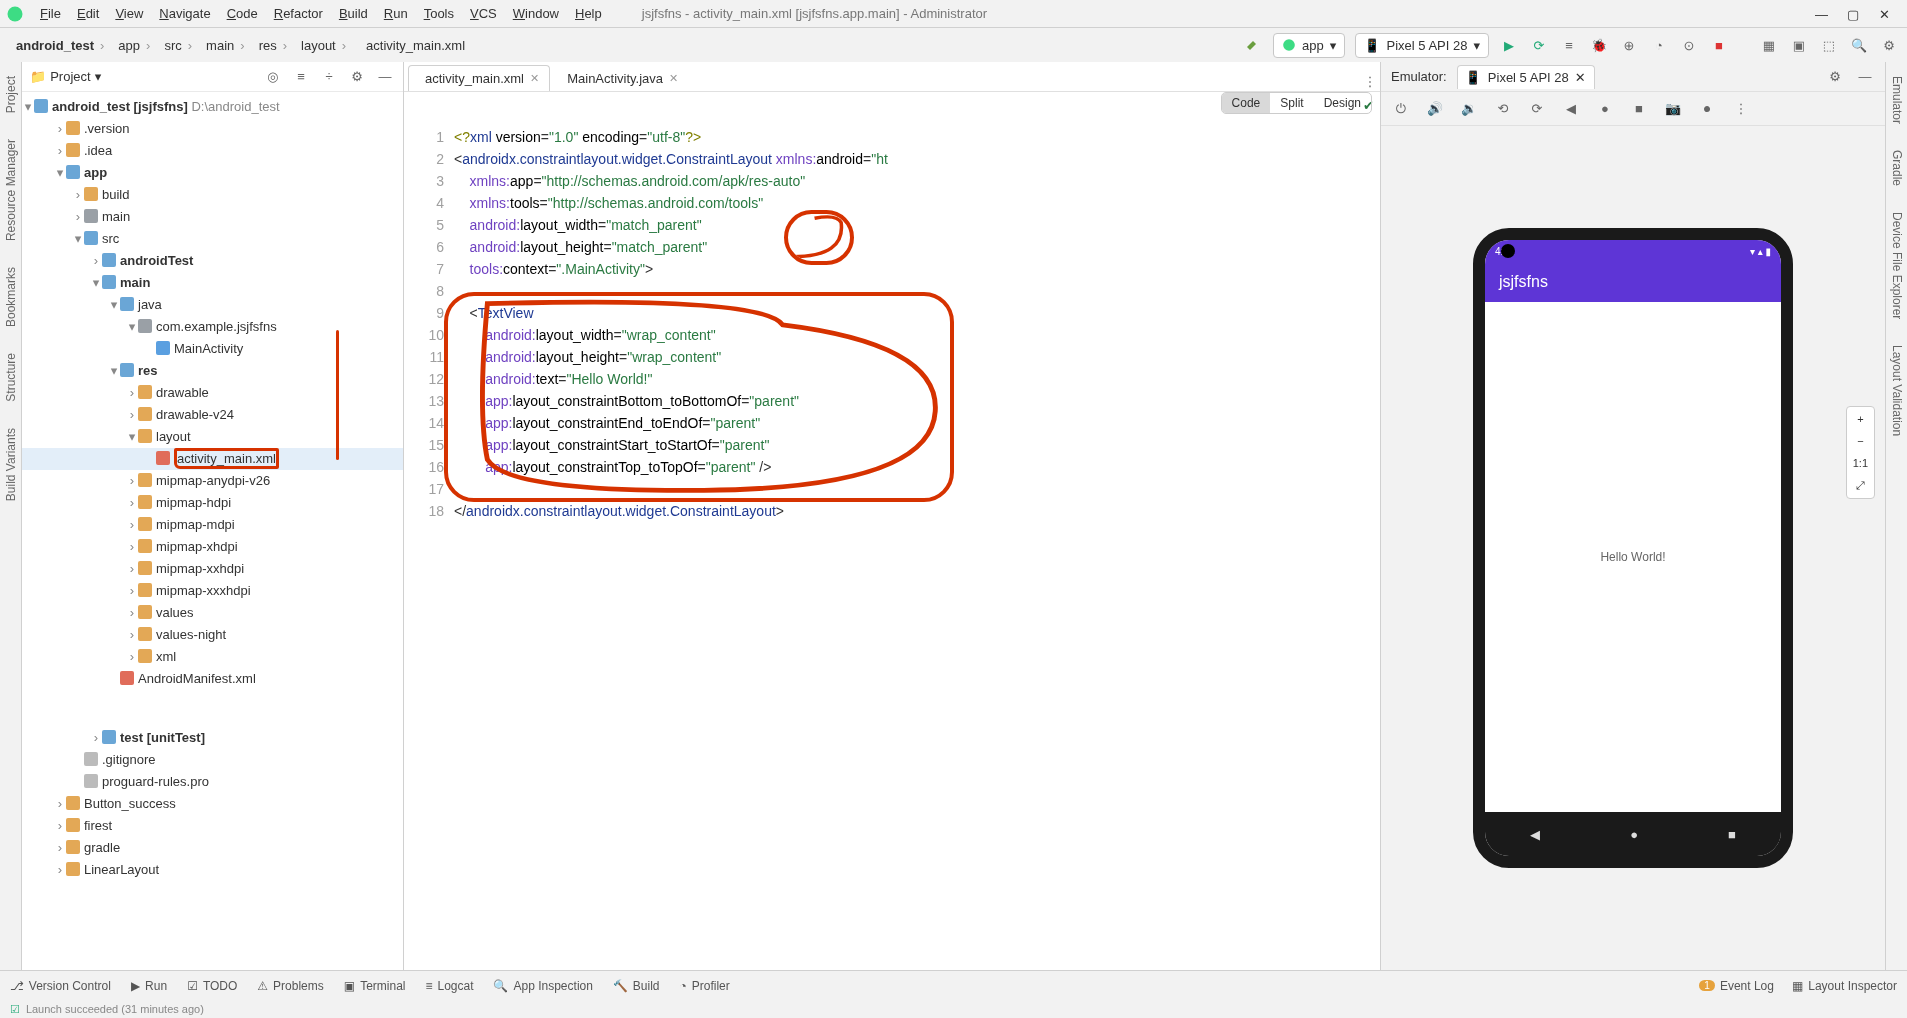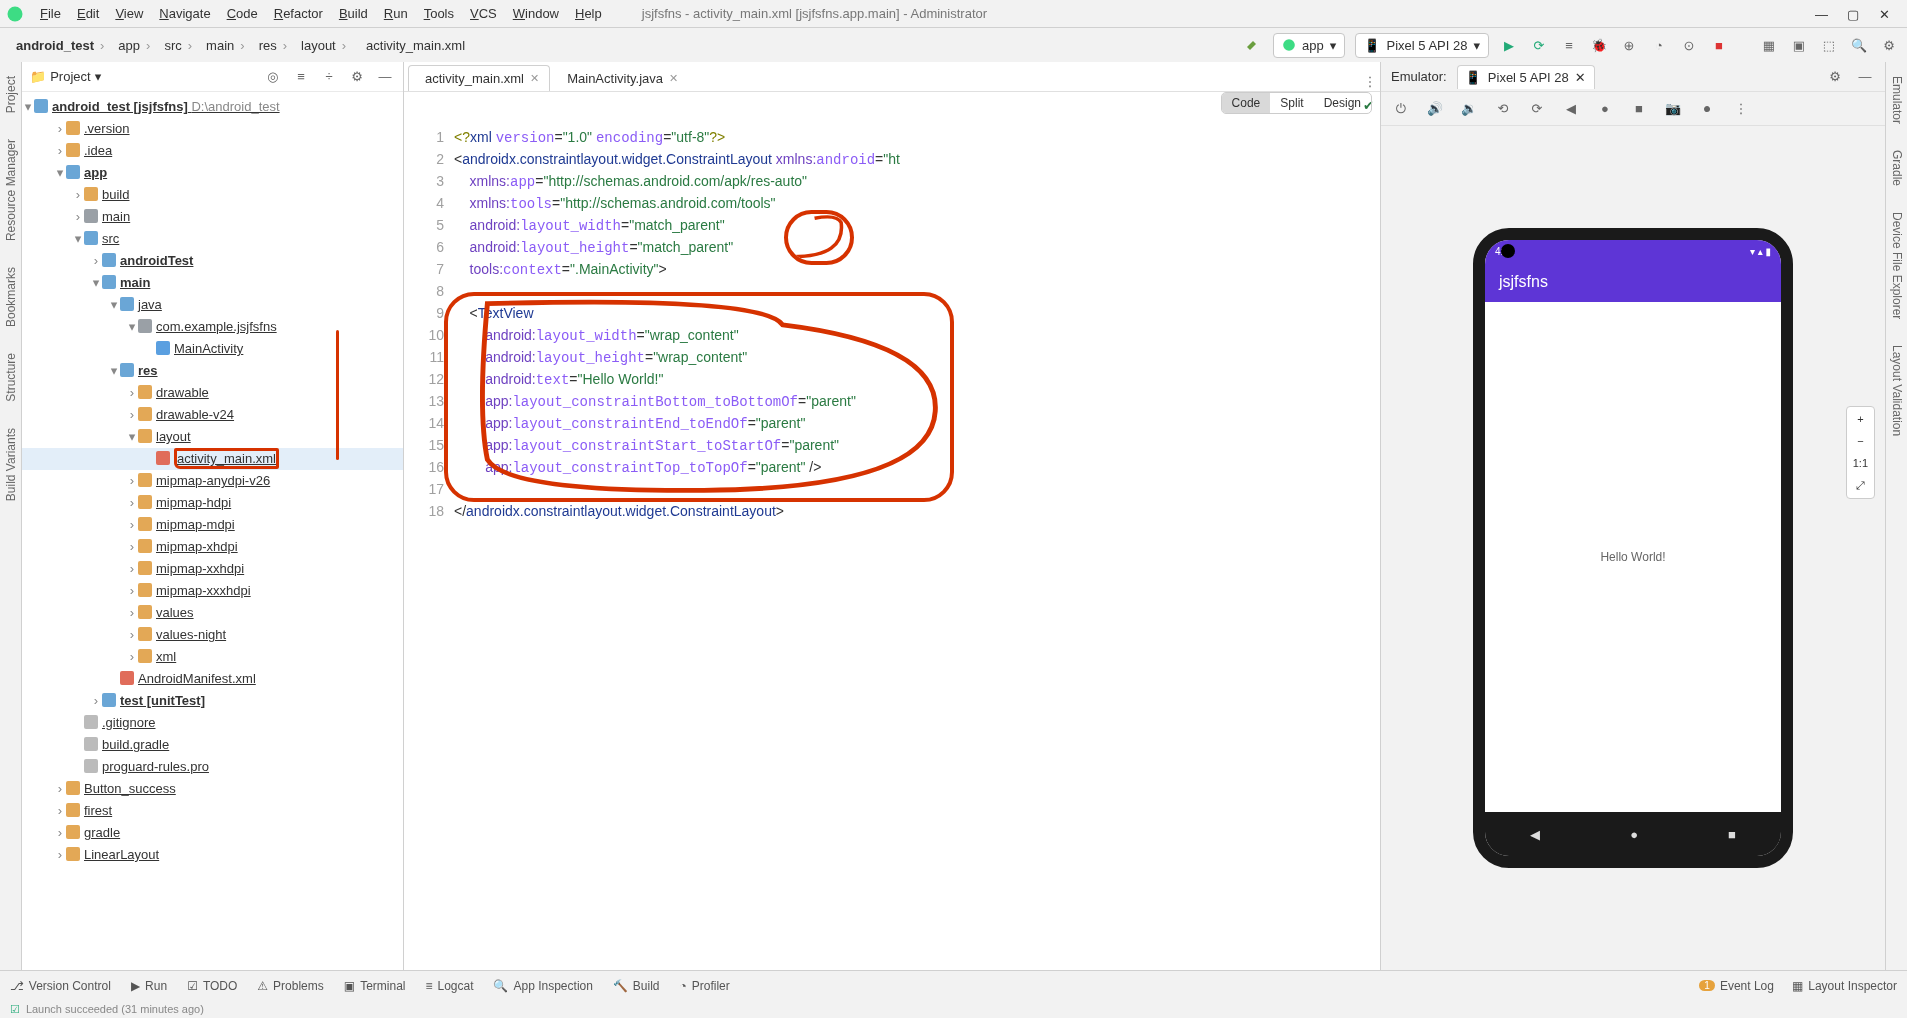--- a/index.html
+++ b/index.html
@@ -29,21 +29,21 @@
 .leftstrip .vtab { writing-mode:vertical-rl; transform:rotate(180deg); font-size:12px; color:#666; padding:6px 0; cursor:pointer;}
 .rightstrip { width:22px; background:#f2f2f2; border-left:1px solid #d0d0d0; display:flex; flex-direction:column; align-items:center; padding-top:8px; gap:14px;}
 .rightstrip .vtab { writing-mode:vertical-rl; font-size:12px; color:#666; padding:6px 0; cursor:pointer;}
 
 
 .projectpane { width:382px; background:#fff; border-right:1px solid #d0d0d0; display:flex; flex-direction:column;}
 .projectpane .phead { height:30px; display:flex; align-items:center; padding:0 8px; border-bottom:1px solid #eaeaea; gap:6px;}
 .projectpane .phead .pselect { display:flex; align-items:center; gap:4px; font-weight:500;}
 .projectpane .phead .pact { margin-left:auto; display:flex; gap:8px;}
 .tree { flex:1; overflow:auto; padding:4px 0;}
-.tree ul { list-style:none;text-decoration:underline; }
+.tree ul { list-style:none; }
 .tree li { white-space:nowrap; padding:1px 0 1px 0; line-height:20px;}
 .tree .arrow { display:inline-block; width:12px; text-align:center; color:#888; cursor:pointer;}
 .tree .ticon { display:inline-block; width:14px; height:14px; margin:0 4px -2px 0; border-radius:2px;}
 .folder-y { background:#e3a856;}
 .folder-b { background:#6aa6d6;}
 .folder-g { background:#9aa0a6;}
 .file-xml { background:#e06c5a;}
 .file-j { background:#5a9fe0;}
 .file-txt { background:#bbb;}
 .tree .bold { font-weight:600;}
@@ -59,21 +59,21 @@
 .edtab.active { background:#fff; border-color:#d0d0d0; border-radius:4px 4px 0 0;}
 .edtab .tabclose { color:#999; font-size:11px;}
 .viewmode { position:absolute; right:8px; top:30px; display:flex; z-index:3; border:1px solid #ccc; border-radius:5px; overflow:hidden;}
 .viewmode span { padding:3px 10px; font-size:12px; display:flex; align-items:center; gap:4px; cursor:pointer;}
 .viewmode span.active { background:#d9d9d9;}
 .code { flex:1; display:flex; font-family:Consolas,monospace; font-size:14px; overflow:auto; padding-top:30px;}
 .gutter { width:50px; text-align:right; padding:4px 10px 4px 0; color:#a0a0a0; user-select:none; position:relative;}
 .gutter .ln { height:22px; line-height:22px;}
 .codetext { padding:4px 0; position:relative; flex:1;}
 .codetext .cl { height:22px; line-height:22px; white-space:pre;}
-.t-tag{color:#1f3a93;} .t-attr{color:#8b5cf6;font-family:Liberation Mono, monospace;} .t-ns{color:#6f42c1;} .t-str{color:#2a7a42;} .t-decl{color:#808000;}
+.t-tag{color:#1f3a93;} .t-attr{color:#000000;} .t-ns{color:#6f42c1;} .t-str{color:#2a7a42;} .t-decl{color:#808000;}
 .red-circle { position:absolute; border:4px solid #d63200; border-radius:30px; pointer-events:none;}
 .green-tick { position:absolute; right:6px; top:36px; color:#2a7a42;}
 
 
 .emulator { width:504px; background:#f2f2f2; display:flex; flex-direction:column;justify-content:center;}
 .emhead { height:30px; display:flex; align-items:center; padding:0 10px; gap:10px; border-bottom:1px solid #e0e0e0;}
 .emhead .emtab { display:flex; align-items:center; gap:6px; padding:4px 8px; border:1px solid #d0d0d0; border-bottom:none; background:#fff; border-radius:4px 4px 0 0;}
 .emtoolbar { height:34px; display:flex; align-items:center; padding:0 10px; gap:14px; border-bottom:1px solid #e0e0e0;}
 .embody { flex:1; display:flex; align-items:center; justify-content:center; position:relative;}
 .phone { width:320px; height:640px; background:#fff; border:12px solid #1a1a1a; border-radius:36px; position:relative; overflow:hidden;}
@@ -224,23 +224,22 @@
           <li style="padding-left: 104px;"><span class="arrow">›</span><span class="ticon folder-y"></span><span class="">mipmap-anydpi-v26</span></li>
           <li style="padding-left: 104px;"><span class="arrow">›</span><span class="ticon folder-y"></span><span class="">mipmap-hdpi</span></li>
           <li style="padding-left: 104px;"><span class="arrow">›</span><span class="ticon folder-y"></span><span class="">mipmap-mdpi</span></li>
           <li style="padding-left: 104px;"><span class="arrow">›</span><span class="ticon folder-y"></span><span class="">mipmap-xhdpi</span></li>
           <li style="padding-left: 104px;"><span class="arrow">›</span><span class="ticon folder-y"></span><span class="">mipmap-xxhdpi</span></li>
           <li style="padding-left: 104px;"><span class="arrow">›</span><span class="ticon folder-y"></span><span class="">mipmap-xxxhdpi</span></li>
           <li style="padding-left: 104px;"><span class="arrow">›</span><span class="ticon folder-y"></span><span class="">values</span></li>
           <li style="padding-left: 104px;"><span class="arrow">›</span><span class="ticon folder-y"></span><span class="">values-night</span></li>
           <li style="padding-left: 104px;"><span class="arrow">›</span><span class="ticon folder-y"></span><span class="">xml</span></li>
           <li style="padding-left: 86px;"><span class="arrow"></span><span class="ticon file-xml"></span><span class="">AndroidManifest.xml</span></li>
-          <li style="padding-left: 68px;"><span class="arrow">›</span><span class="ticon folder-b"></span><span class="bold">test [unitTest]</span></li>
+          <li style="padding-left: 68px; margin-top: 37px;"><span class="arrow">›</span><span class="ticon folder-b"></span><span class="bold">test [unitTest]</span></li>
           <li style="padding-left: 50px;"><span class="arrow"></span><span class="ticon file-txt"></span><span class="">.gitignore</span></li>
-          <li style="padding-left: 50px;"><span class="arrow"></span><span class="ticon file-txt"></span><span class="">build.gradle</span></li>
           <li style="padding-left: 50px;"><span class="arrow"></span><span class="ticon file-txt"></span><span class="">proguard-rules.pro</span></li>
           <li style="padding-left: 32px;"><span class="arrow">›</span><span class="ticon folder-y"></span><span class="">Button_success</span></li>
           <li style="padding-left: 32px;"><span class="arrow">›</span><span class="ticon folder-y"></span><span class="">firest</span></li>
           <li style="padding-left: 32px;"><span class="arrow">›</span><span class="ticon folder-y"></span><span class="">gradle</span></li>
           <li style="padding-left: 32px;"><span class="arrow">›</span><span class="ticon folder-y"></span><span class="">LinearLayout</span></li>
         </ul>
       <div class="red-line" style="left:314px;top:238px;height:130px"></div>
     </div>
   </div>
 

